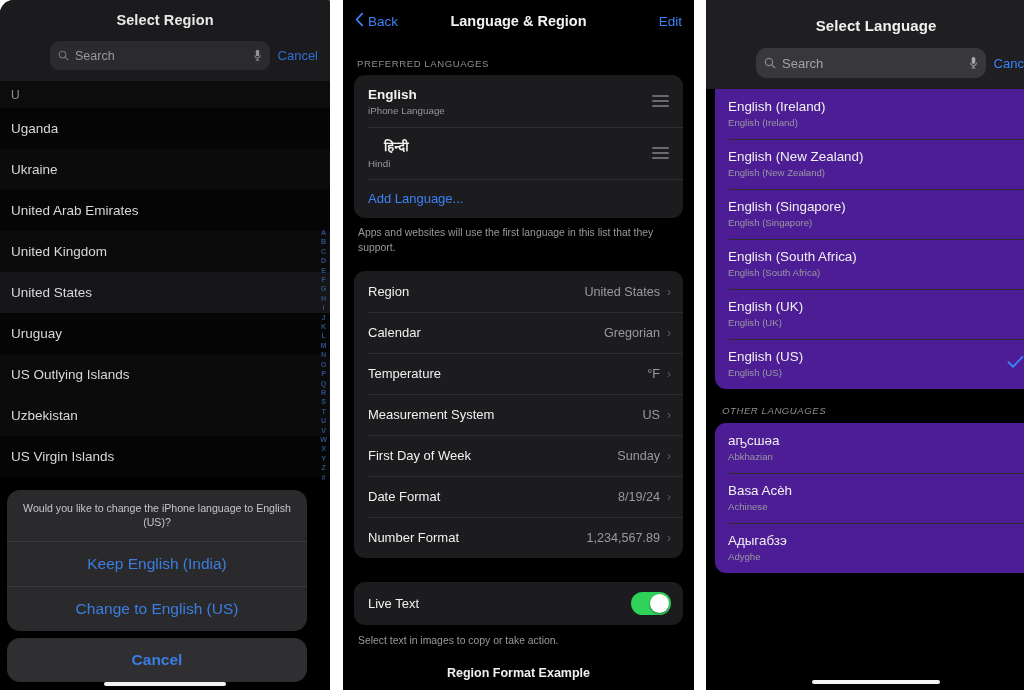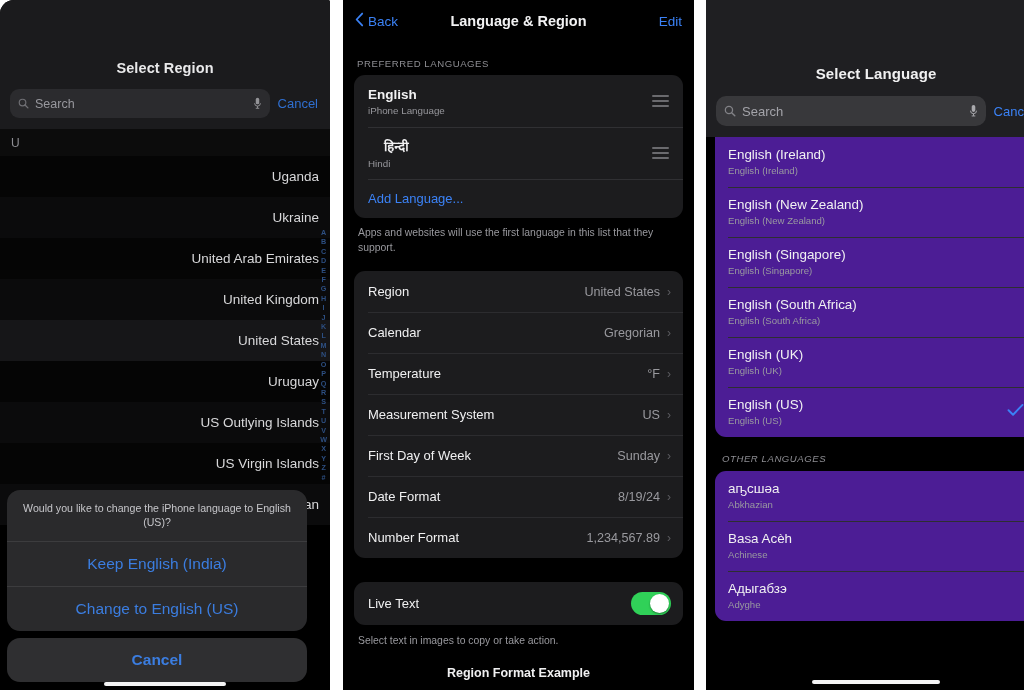--- a/index.html
+++ b/index.html
@@ -38,51 +38,51 @@
     position: relative;
     z-index: 5;
   }
   .modal-title {
     text-align: center;
     color: #e9e9ea;
     font-size: 14.5px;
     font-weight: 600;
     letter-spacing: .1px;
     padding-bottom: 13px;
-    margin-top: 48px;
   }
   .searchrow {
     display: flex;
     align-items: center;
     padding: 0 10px 11px 10px;
     gap: 8px;
   }
   .searchbox {
     flex: 1 1 auto;
     height: 29px;
     background: #2b2b2e;
     border-radius: 9px;
     display: flex;
     align-items: center;
     padding: 0 8px;
     gap: 6px;
+    margin-left: 40px;
   }
   .searchbox .sicon { flex: 0 0 auto; opacity: .62; display:flex; }
   .searchbox .sph { color: #98989e; font-size: 12.5px; flex: 1 1 auto; }
   .searchbox .mic { flex: 0 0 auto; opacity: .75; display:flex; }
   .cancel-link { color: #2f6fd0; font-size: 13px; flex: 0 0 auto; padding-right:2px;}
   .p3 .cancel-link { color: #3b82f6; }
 
   .sec-letter {
     color: #8e8e93;
     font-size: 12px;
     padding: 7px 11px 6px 11px;
     background: #0c0c0c;
   }
-  .region-list { background: #bef264; text-align: right; }
+  .region-list { background: #bef264; }
   .region-item {
     color: #d8d8da;
     font-size: 13.5px;
     padding: 13px 11px;
     border-bottom: 0px solid transparent;
     background: #050505;
   }
   .region-item.sel { background: #161618; }
   .region-item.alt { background: #0b0b0c; }
 
@@ -324,22 +324,22 @@
     <div class="sec-letter">U</div>
 
     <div class="region-list">
       <div class="region-item">Uganda</div>
       <div class="region-item alt">Ukraine</div>
       <div class="region-item">United Arab Emirates</div>
       <div class="region-item alt">United Kingdom</div>
       <div class="region-item sel">United States</div>
       <div class="region-item">Uruguay</div>
       <div class="region-item alt">US Outlying Islands</div>
+      <div class="region-item alt">Uzbekistan</div>
       <div class="region-item">US Virgin Islands</div>
-      <div class="region-item alt">Uzbekistan</div>
     </div>
 
     <div class="alpha-index">
       <span>A</span>
       <span>B</span>
       <span>C</span>
       <span>D</span>
       <span>E</span>
       <span>F</span>
       <span>G</span>

